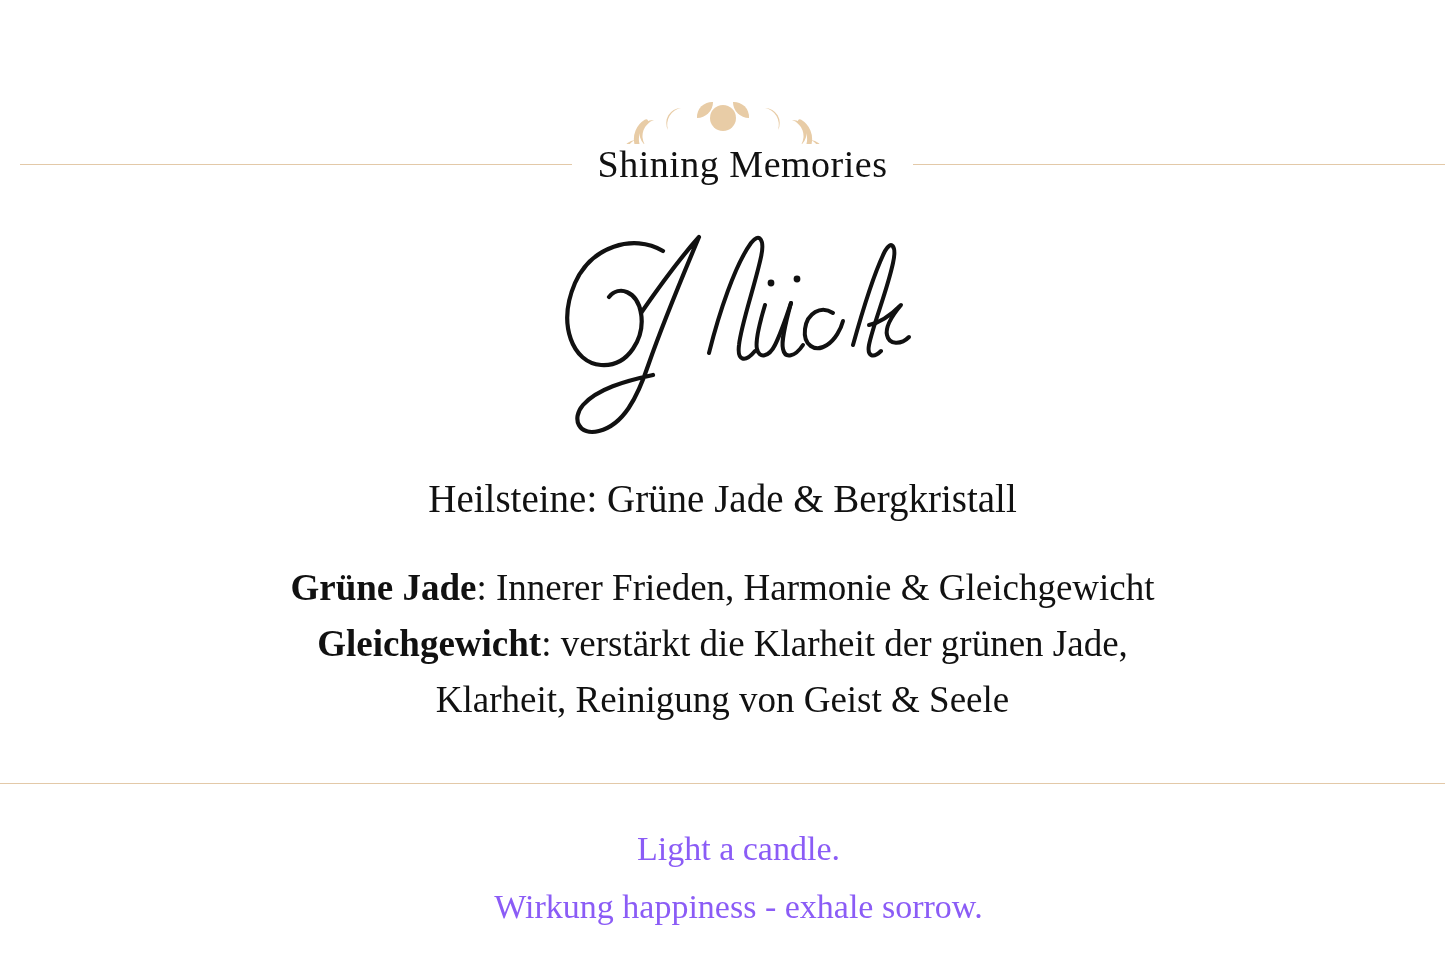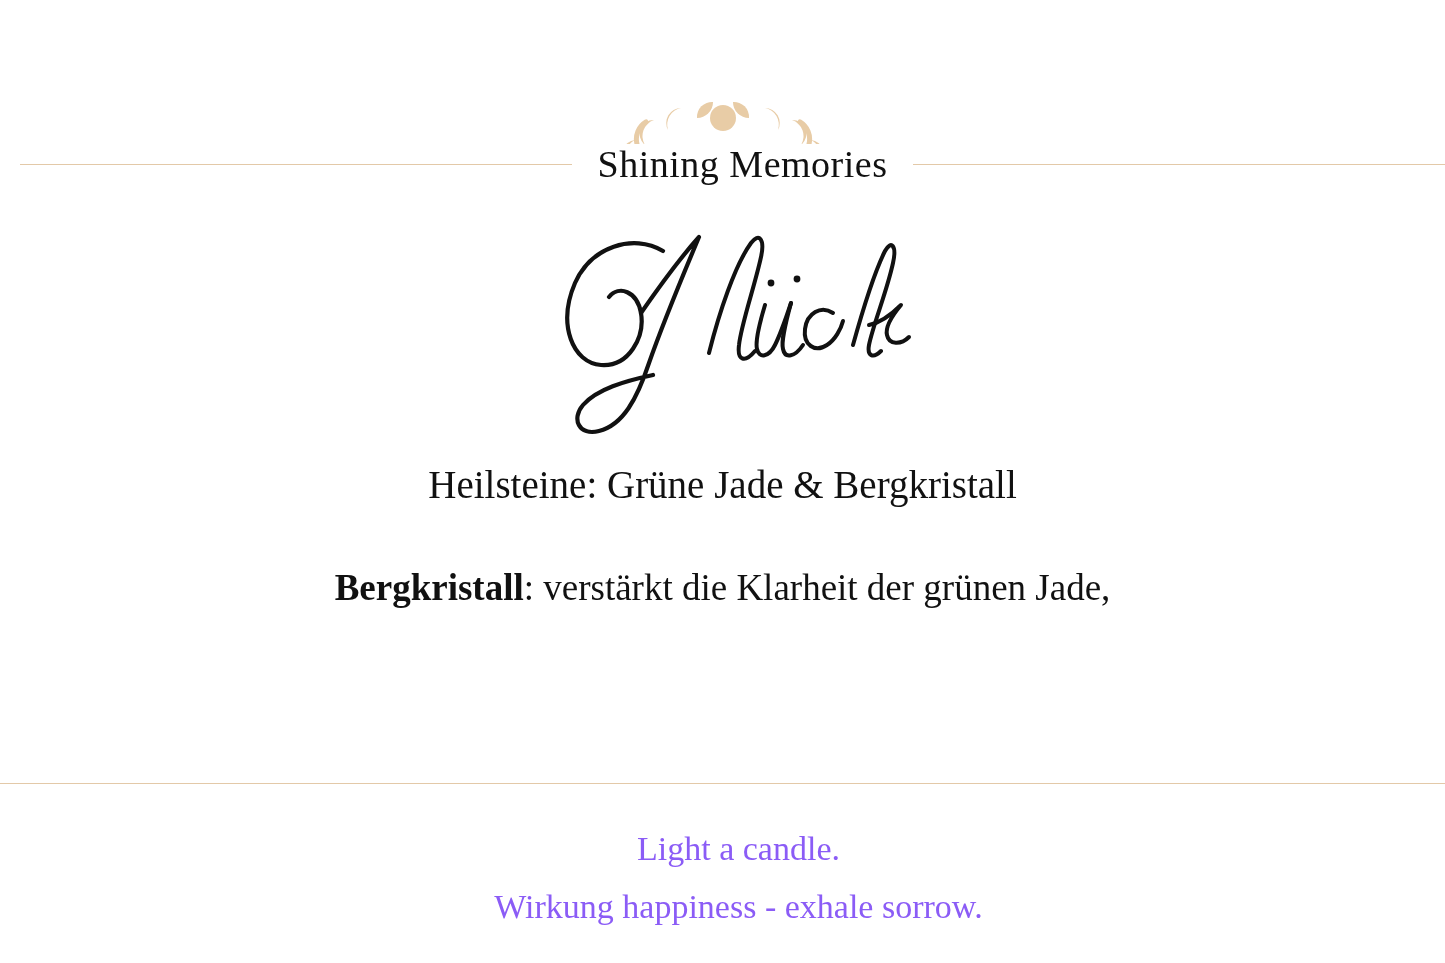--- a/index.html
+++ b/index.html
@@ -71,21 +71,21 @@
     align-items: center;
     justify-content: center;
   }
   .script-svg {
     display: block;
   }
 
   
   .stones-line {
     position: absolute;
-    top: 462px;
+    top: 476px;
     left: 0;
     width: 100%;
     text-align: center;
     font-size: 39px;
     color: #111111;
   }
 
   .detail-block {
     position: absolute;
     top: 560px;
@@ -181,21 +181,23 @@
         <circle cx="258" cy="70" r="3.4" fill="#111111" stroke="none"></circle>
         <circle cx="284" cy="66" r="3.4" fill="#111111" stroke="none"></circle>
       </g>
     </svg>
 
   </div>
 
   <div class="stones-line">Heilsteine: Grüne Jade &amp; Bergkristall</div>
 
   <div class="detail-block">
-    <span class="detail-line"><b class="lbl">Bergkristall</b><span>: verstärkt die Klarheit der grünen Jade,</span></span>
+    <span class="detail-line"><b class="lbl">Grüne Jade</b><span>: Innerer Frieden, Harmonie &amp; Gleichgewicht</span></span>
+    <span class="detail-line"><b class="lbl">Gleichgewicht</b><span>: verstärkt die Klarheit der grünen Jade,</span></span>
+    <span class="detail-line"><span>Klarheit, Reinigung von Geist &amp; Seele</span></span>
   </div>
 
   <div class="bottom-rule"></div>
 
   <div class="footer">
     <span>Light a candle.</span>
     <span>Wirkung happiness - exhale sorrow.</span>
   </div>
 
 </div>

